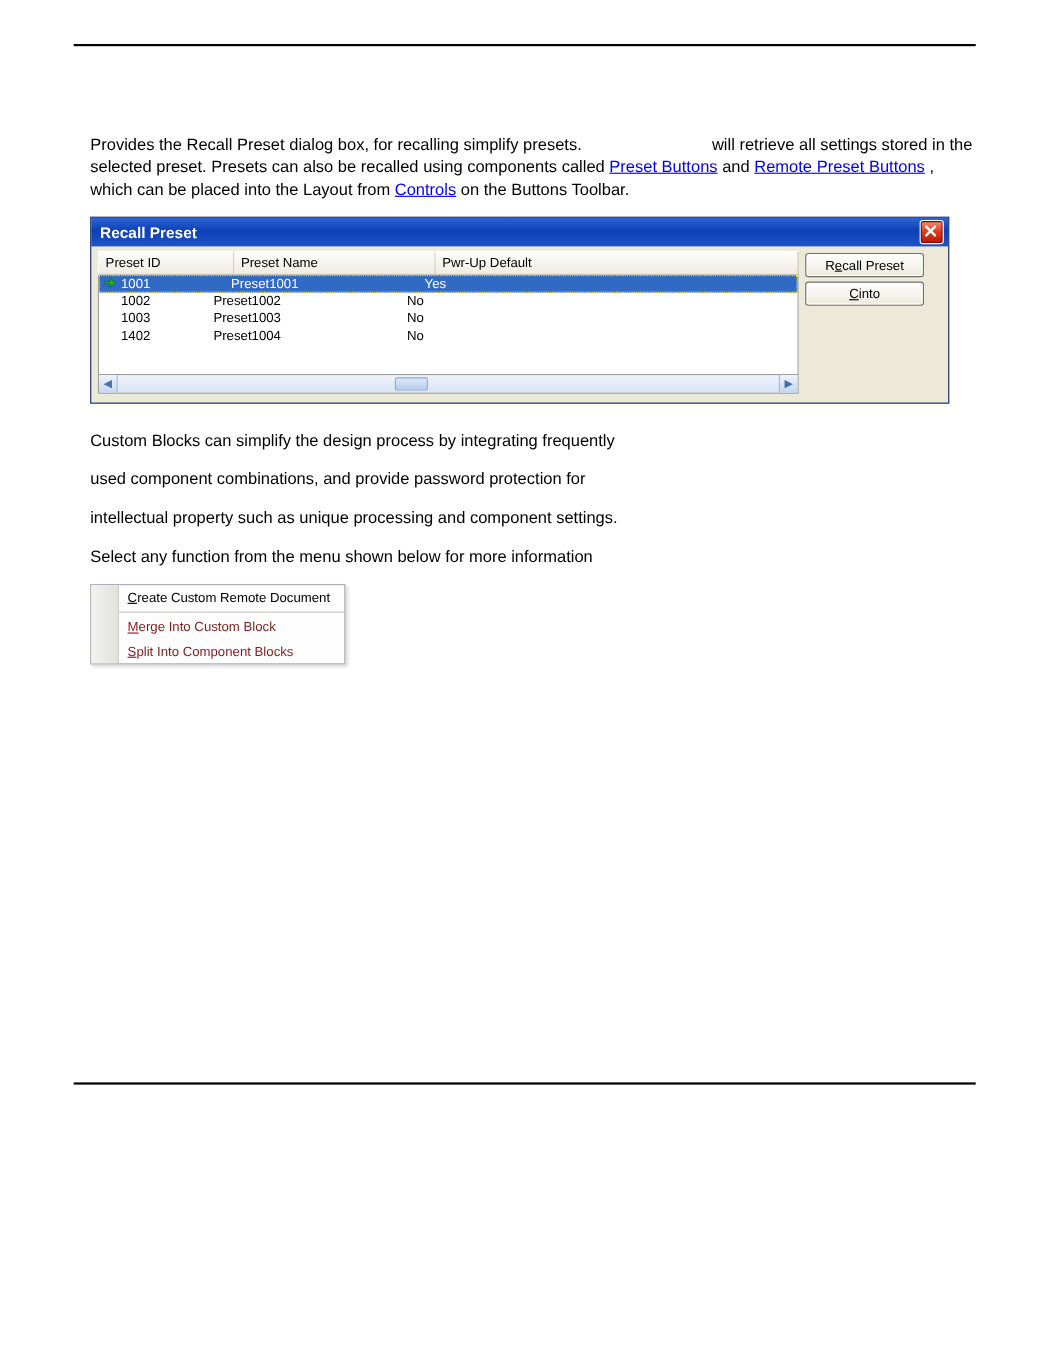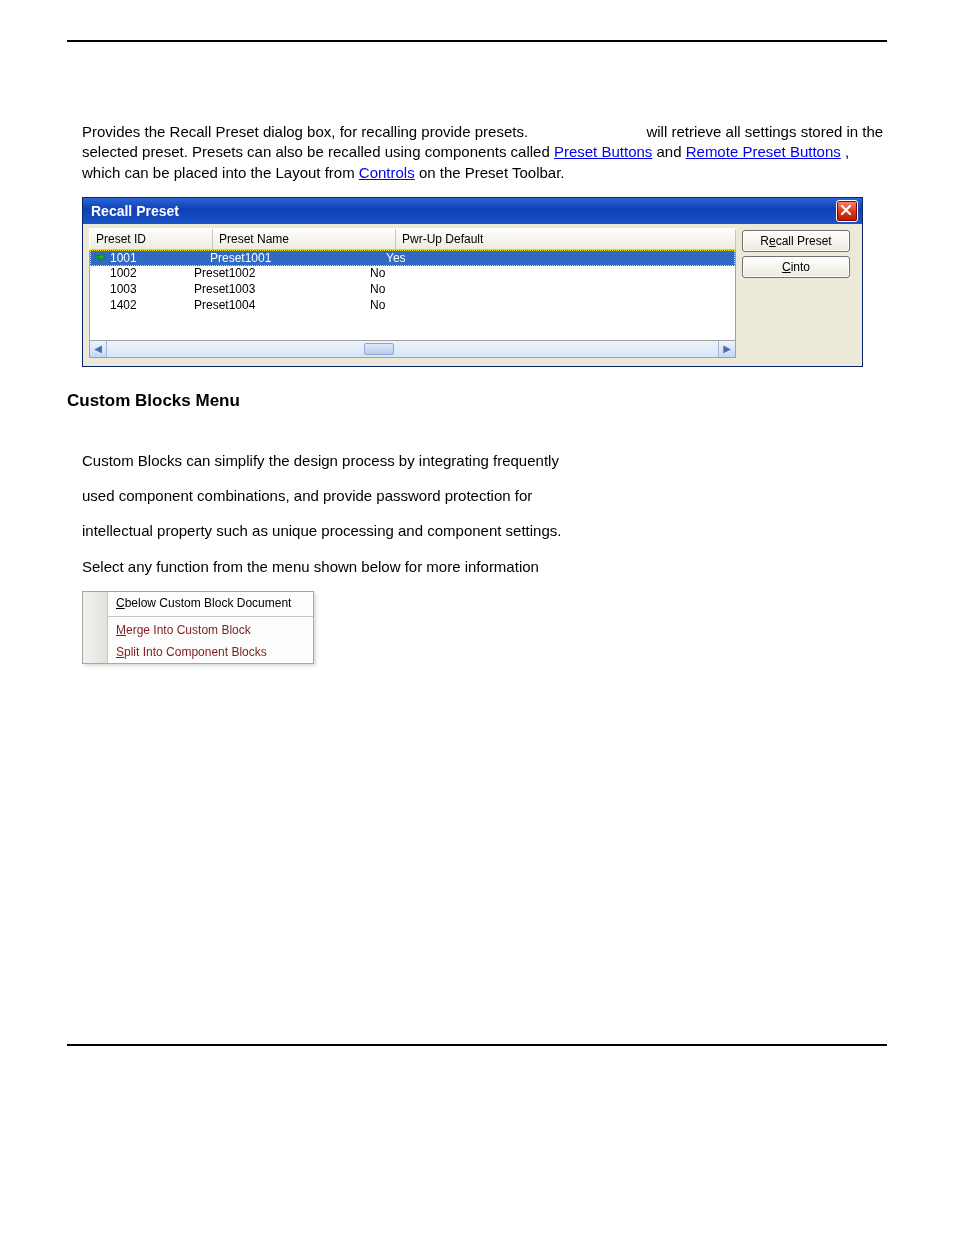--- a/index.html
+++ b/index.html
@@ -58,21 +58,21 @@
     height: 20px;
     background: linear-gradient(to bottom, #f78f7a, #d93a1a 50%, #b21a00);
     border: 1px solid #fff;
     border-radius: 3px;
     position: relative;
     box-shadow: 0 0 0 1px #8b0000 inset;
   }
   .close-btn svg { position:absolute; top:2px; left:2px; }
   .dialog-body {
     display: flex;
-    padding: 4px 12px 8px 6px;
+    padding: 4px 22px 8px 6px;
   }
   .listpanel {
     flex: 1;
     margin-right: 6px;
     display: flex;
     flex-direction: column;
   }
   .list-headers {
     display: flex;
     background: linear-gradient(to bottom, #fff, #ece9d8);
@@ -199,29 +199,29 @@
   }
   .mitem .ul { text-decoration: underline; }
 </style>
 </head>
 <body>
 
 <div class="page">
   <div class="rule-top"></div>
 
   <p class="body-text">
-    <span>Provides the Recall Preset dialog box, for recalling provide presets. </span>
+    <span>Provides the Recall Preset dialog box, for recalling simplify presets. </span>
     <span style="display:inline-block; width:110px;"></span>
     <span> will retrieve all settings stored in the selected preset. Presets can also be recalled using components called </span>
     <a href="#" class="link">Preset Buttons</a>
     <span> and </span>
     <a href="#" class="link">Remote Preset Buttons</a>
     <span>, which can be placed into the Layout from </span>
     <a href="#" class="link">Controls</a>
-    <span> on the Preset Toolbar.</span>
+    <span> on the Buttons Toolbar.</span>
   </p>
 
   <div class="dialog">
     <div class="titlebar">
       <span class="titlebar-text">Recall Preset</span>
       <div class="close-btn">
         <svg width="14" height="14" viewBox="0 0 14 14">
             <path d="M3 3 L11 11 M11 3 L3 11" stroke="#fff" stroke-width="2.2" stroke-linecap="round"></path>
           </svg>
       </div>
@@ -272,33 +272,32 @@
         <div class="winbtn">
           <span><span>R</span><span class="ul">e</span><span>call Preset</span></span>
         </div>
         <div class="winbtn">
           <span><span></span><span class="ul">C</span><span>into</span></span>
         </div>
       </div>
     </div>
   </div>
 
-  <div class="section-head">Custom Blocks Menu</div>
 
   <p class="body-text">Custom Blocks can simplify the design process by integrating frequently</p>
   <p class="body-text">used component combinations, and provide password protection for</p>
   <p class="body-text">intellectual property such as unique processing and component settings.</p>
   <p class="body-text">Select any function from the menu shown below for more information</p>
 
   <div class="ctxmenu">
     <div class="gutter-row">
       <div class="gutter"></div>
       <div class="mitems">
         <div class="mitem">
-          <span class="ul">C</span><span>below Custom Block Document</span>
+          <span class="ul">C</span><span>reate Custom Remote Document</span>
         </div>
         <div class="msep"></div>
         <div class="mitem disabled">
           <span class="ul">M</span><span>erge Into Custom Block</span>
         </div>
         <div class="mitem disabled">
           <span class="ul">S</span><span>plit Into Component Blocks</span>
         </div>
       </div>
     </div>

